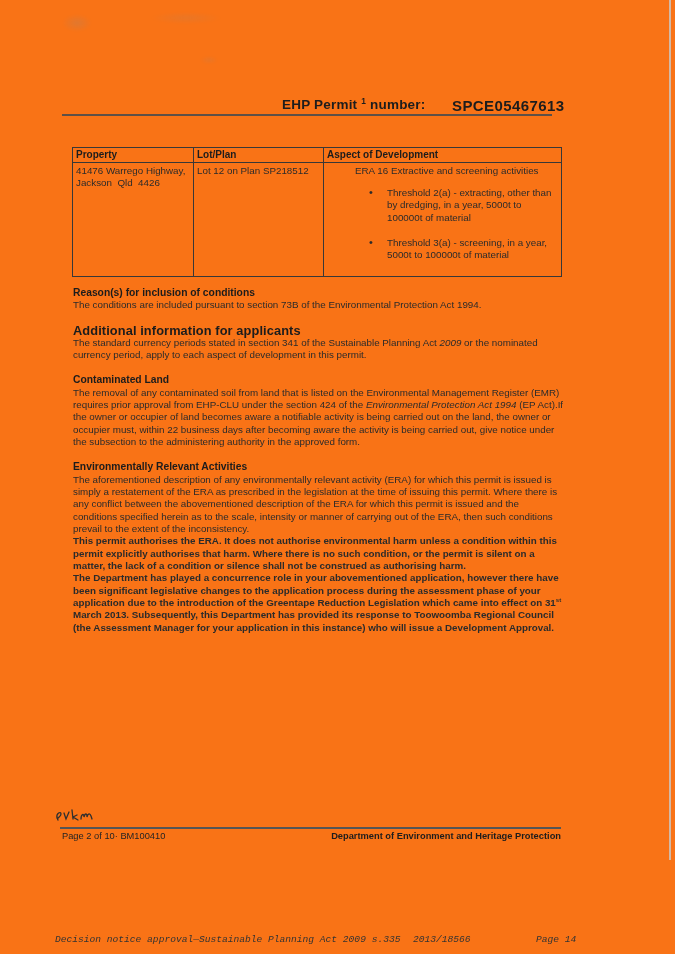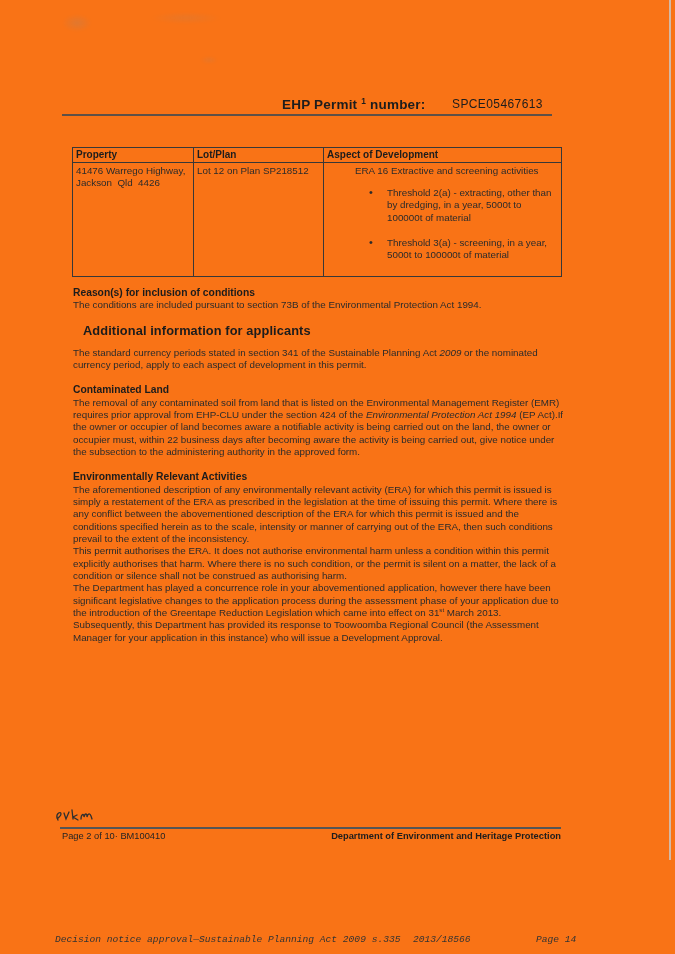--- a/index.html
+++ b/index.html
@@ -8,41 +8,41 @@
     font-family:"Liberation Sans",sans-serif;color:#2b2b2b;padding-left:26px;
   }
   
   .smudge{position:absolute;border-radius:50%;background:radial-gradient(closest-side,#8a8a8a,rgba(160,160,160,0));filter:blur(1px);}
   .smudge.a{left:62px;top:14px;width:30px;height:18px;opacity:.22;}
   .smudge.b{left:150px;top:12px;width:72px;height:12px;opacity:.14;}
   .smudge.c{left:200px;top:56px;width:18px;height:8px;opacity:.14;}
   .edge-line{position:absolute;left:669px;top:0;width:2px;height:860px;background:#c9c9c9;opacity:.8;}
   
   .permit-header{position:absolute;top:97px;left:282px;font-size:13.5px;font-weight:bold;color:#1d1d1d;letter-spacing:.2px;white-space:nowrap;}
-  .permit-number{position:absolute;top:97px;left:452px;font-size:12px;font-weight:normal;color:#1d1d1d;letter-spacing:.4px;white-space:nowrap;}
+  .permit-number{position:absolute;top:97px;left:452px;font-size:15px;font-weight:bold;color:#1d1d1d;letter-spacing:.4px;white-space:nowrap;}
   .header-rule{position:absolute;top:114px;left:62px;width:490px;height:2px;background:#4c4c4c;opacity:.9;}
   sup{font-size:.62em;vertical-align:super;line-height:0;}
   
   .doc-table{position:absolute;left:72px;top:147px;width:489px;border-collapse:collapse;table-layout:fixed;}
   .doc-table th,.doc-table td{border:1.4px solid #383838;vertical-align:top;}
   .doc-table th{font-size:10px;font-weight:bold;text-align:left;padding:1px 3px 1px 3px;color:#1d1d1d;height:12px;margin-top:48px;}
   .doc-table td{font-size:9.8px;line-height:12.2px;padding:2px 3px;height:106px;}
   .col1{width:121px;} .col2{width:130px;} .col3{width:238px;}
   .property-cell{white-space:pre-wrap;}
   .aspect-title{padding-left:28px;}
   .aspect-bullets{margin:10px 0 0 0;padding:0;list-style:none;}
   .aspect-bullets li{position:relative;padding-left:60px;margin-bottom:13px;}
   .aspect-bullets .bullet{position:absolute;left:42px;top:-1px;font-size:11px;}
   
   .content{position:absolute;left:73px;top:287px;width:492px;font-size:9.8px;line-height:12.35px;color:#2b2b2b;}
   .content p{margin:0;}
   .h-small{margin:0;font-size:10.3px;font-weight:bold;color:#1c1c1c;}
-  .h-big{margin:10px;font-size:12.8px;font-weight:bold;color:#1c1c1c;letter-spacing:.1px;}
+  .h-big{margin:0;font-size:12.8px;font-weight:bold;color:#1c1c1c;letter-spacing:.1px;}
   .mt11{margin-top:11px;} .mt12{margin-top:12.5px;} .mt13{margin-top:13px;}
-  .mt10{margin-top:10px;} .mt1{margin-top:1.5px;}
+  .mt10{margin-top:10px;font-weight:bold;} .mt1{margin-top:1.5px;}
   
   .initials{position:absolute;left:54px;top:805px;}
   .footer-rule{position:absolute;top:827px;left:60px;width:501px;height:1.5px;background:#555;}
   .page-info{position:absolute;top:831px;left:62px;font-size:9.3px;color:#242424;}
   .department{position:absolute;top:831px;left:0;width:561px;text-align:right;font-size:9.3px;font-weight:bold;color:#1d1d1d;}
   
   .bottom-line{position:absolute;top:934px;left:0;width:675px;font-family:"Liberation Mono",monospace;font-style:italic;font-size:9.6px;color:#333;}
   .bl-left{position:absolute;left:55px;white-space:nowrap;text-align:right;}
   .bl-ref{position:absolute;left:413px;white-space:nowrap;}
   .bl-page{position:absolute;left:536px;white-space:nowrap;}

